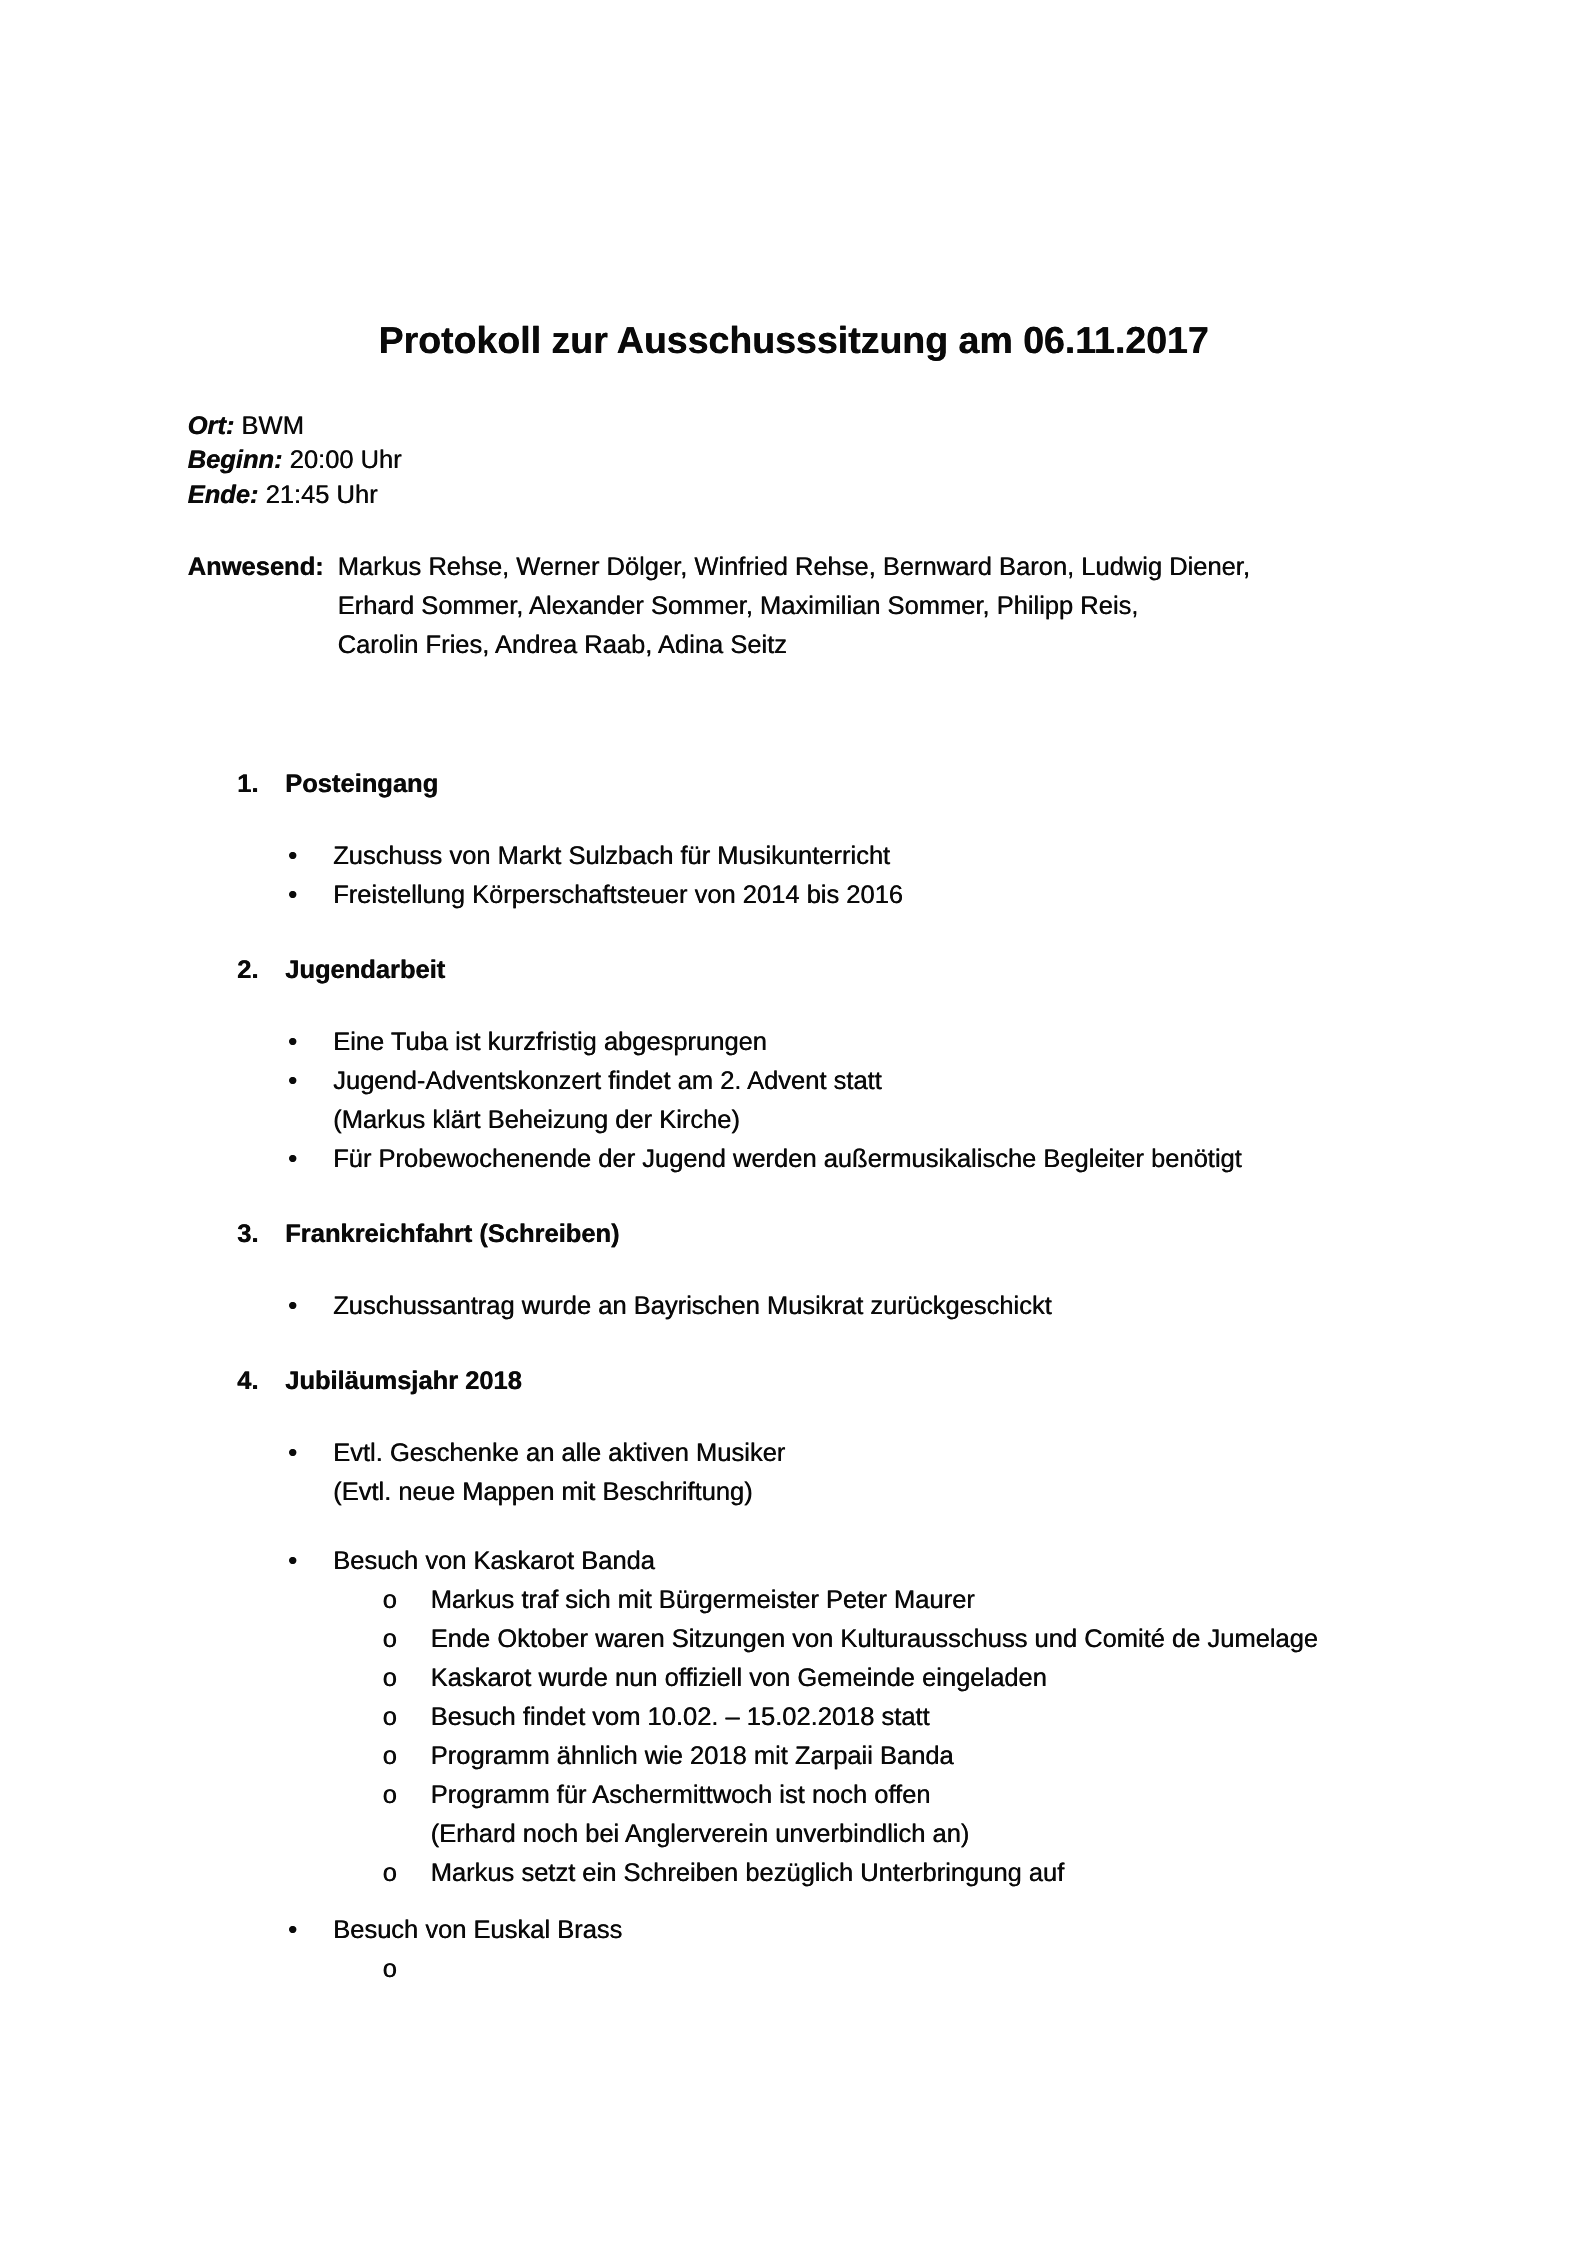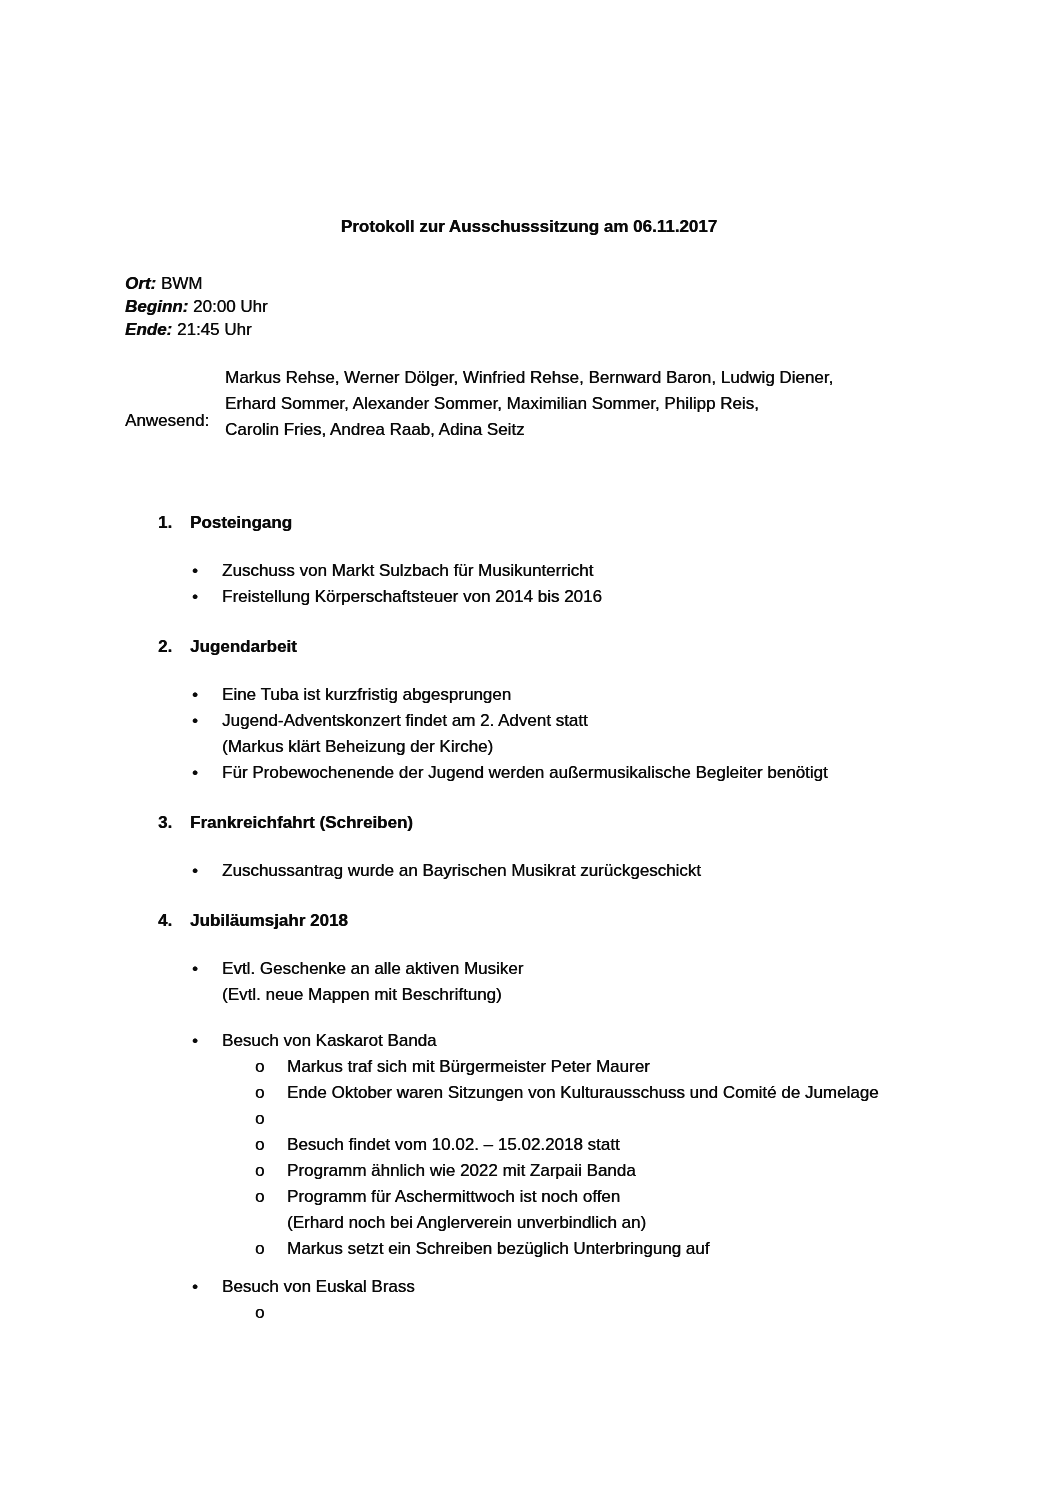--- a/index.html
+++ b/index.html
@@ -10,31 +10,31 @@
     box-sizing: border-box;
     background: #ffffff;
     color: #0a0a0a;
     font-family: "Liberation Sans", sans-serif;
     font-size: 17px;
     padding: 212px 125px 40px 125px;
     text-shadow: 0.3px 0 0 currentColor; 
     overflow: hidden;
   }
   .title {
-    font-size: 17px;
+    font-size: 25px;
     font-weight: bold;
     text-align: center;
     line-height: 30px;
     margin: 0 0 30px 0;
   }
   .meta { margin-bottom: 24px; }
   .meta-line { line-height: 23px; }
   .meta-label { font-weight: bold; font-style: italic; }
   .anwesend { display: flex; line-height: 26px; }
-  .anwesend-label { width: 100px; flex-shrink: 0; font-weight: normal; margin-top: 43px; }
+  .anwesend-label { width: 100px; flex-shrink: 0; font-weight: bold; }
   .sections { margin-top: 67px; }
   .section ~ .section { margin-top: 24px; }
   .section-heading { display: flex; font-weight: bold; line-height: 26px; margin-bottom: 22px; }
   .section-num { margin-left: 33px; width: 32px; flex-shrink: 0; }
   .bullet-row { display: flex; line-height: 26px; padding-left: 67px; }
   .bullet-marker { width: 30px; flex-shrink: 0; }
   .sub-row { display: flex; line-height: 26px; padding-left: 130px; }
   .sub-marker { width: 32px; flex-shrink: 0; }
   .gap-md { margin-top: 20px; }
   .gap-sm { margin-top: 12px; }
@@ -156,28 +156,29 @@
         <div class="sub-row">
           <span class="sub-marker">o</span>
           <span>Markus traf sich mit Bürgermeister Peter Maurer</span>
         </div>
         <div class="sub-row">
           <span class="sub-marker">o</span>
           <span>Ende Oktober waren Sitzungen von Kulturausschuss und Comité de Jumelage</span>
         </div>
         <div class="sub-row">
           <span class="sub-marker">o</span>
+          <span>Kaskarot wurde nun offiziell von Gemeinde eingeladen</span>
         </div>
         <div class="sub-row">
           <span class="sub-marker">o</span>
           <span>Besuch findet vom 10.02. – 15.02.2018 statt</span>
         </div>
         <div class="sub-row">
           <span class="sub-marker">o</span>
-          <span>Programm ähnlich wie 2022 mit Zarpaii Banda</span>
+          <span>Programm ähnlich wie 2018 mit Zarpaii Banda</span>
         </div>
         <div class="sub-row">
           <span class="sub-marker">o</span>
           <span>
             <div>Programm für Aschermittwoch ist noch offen</div>
             <div>(Erhard noch bei Anglerverein unverbindlich an)</div>
           </span>
         </div>
         <div class="sub-row">
           <span class="sub-marker">o</span>

